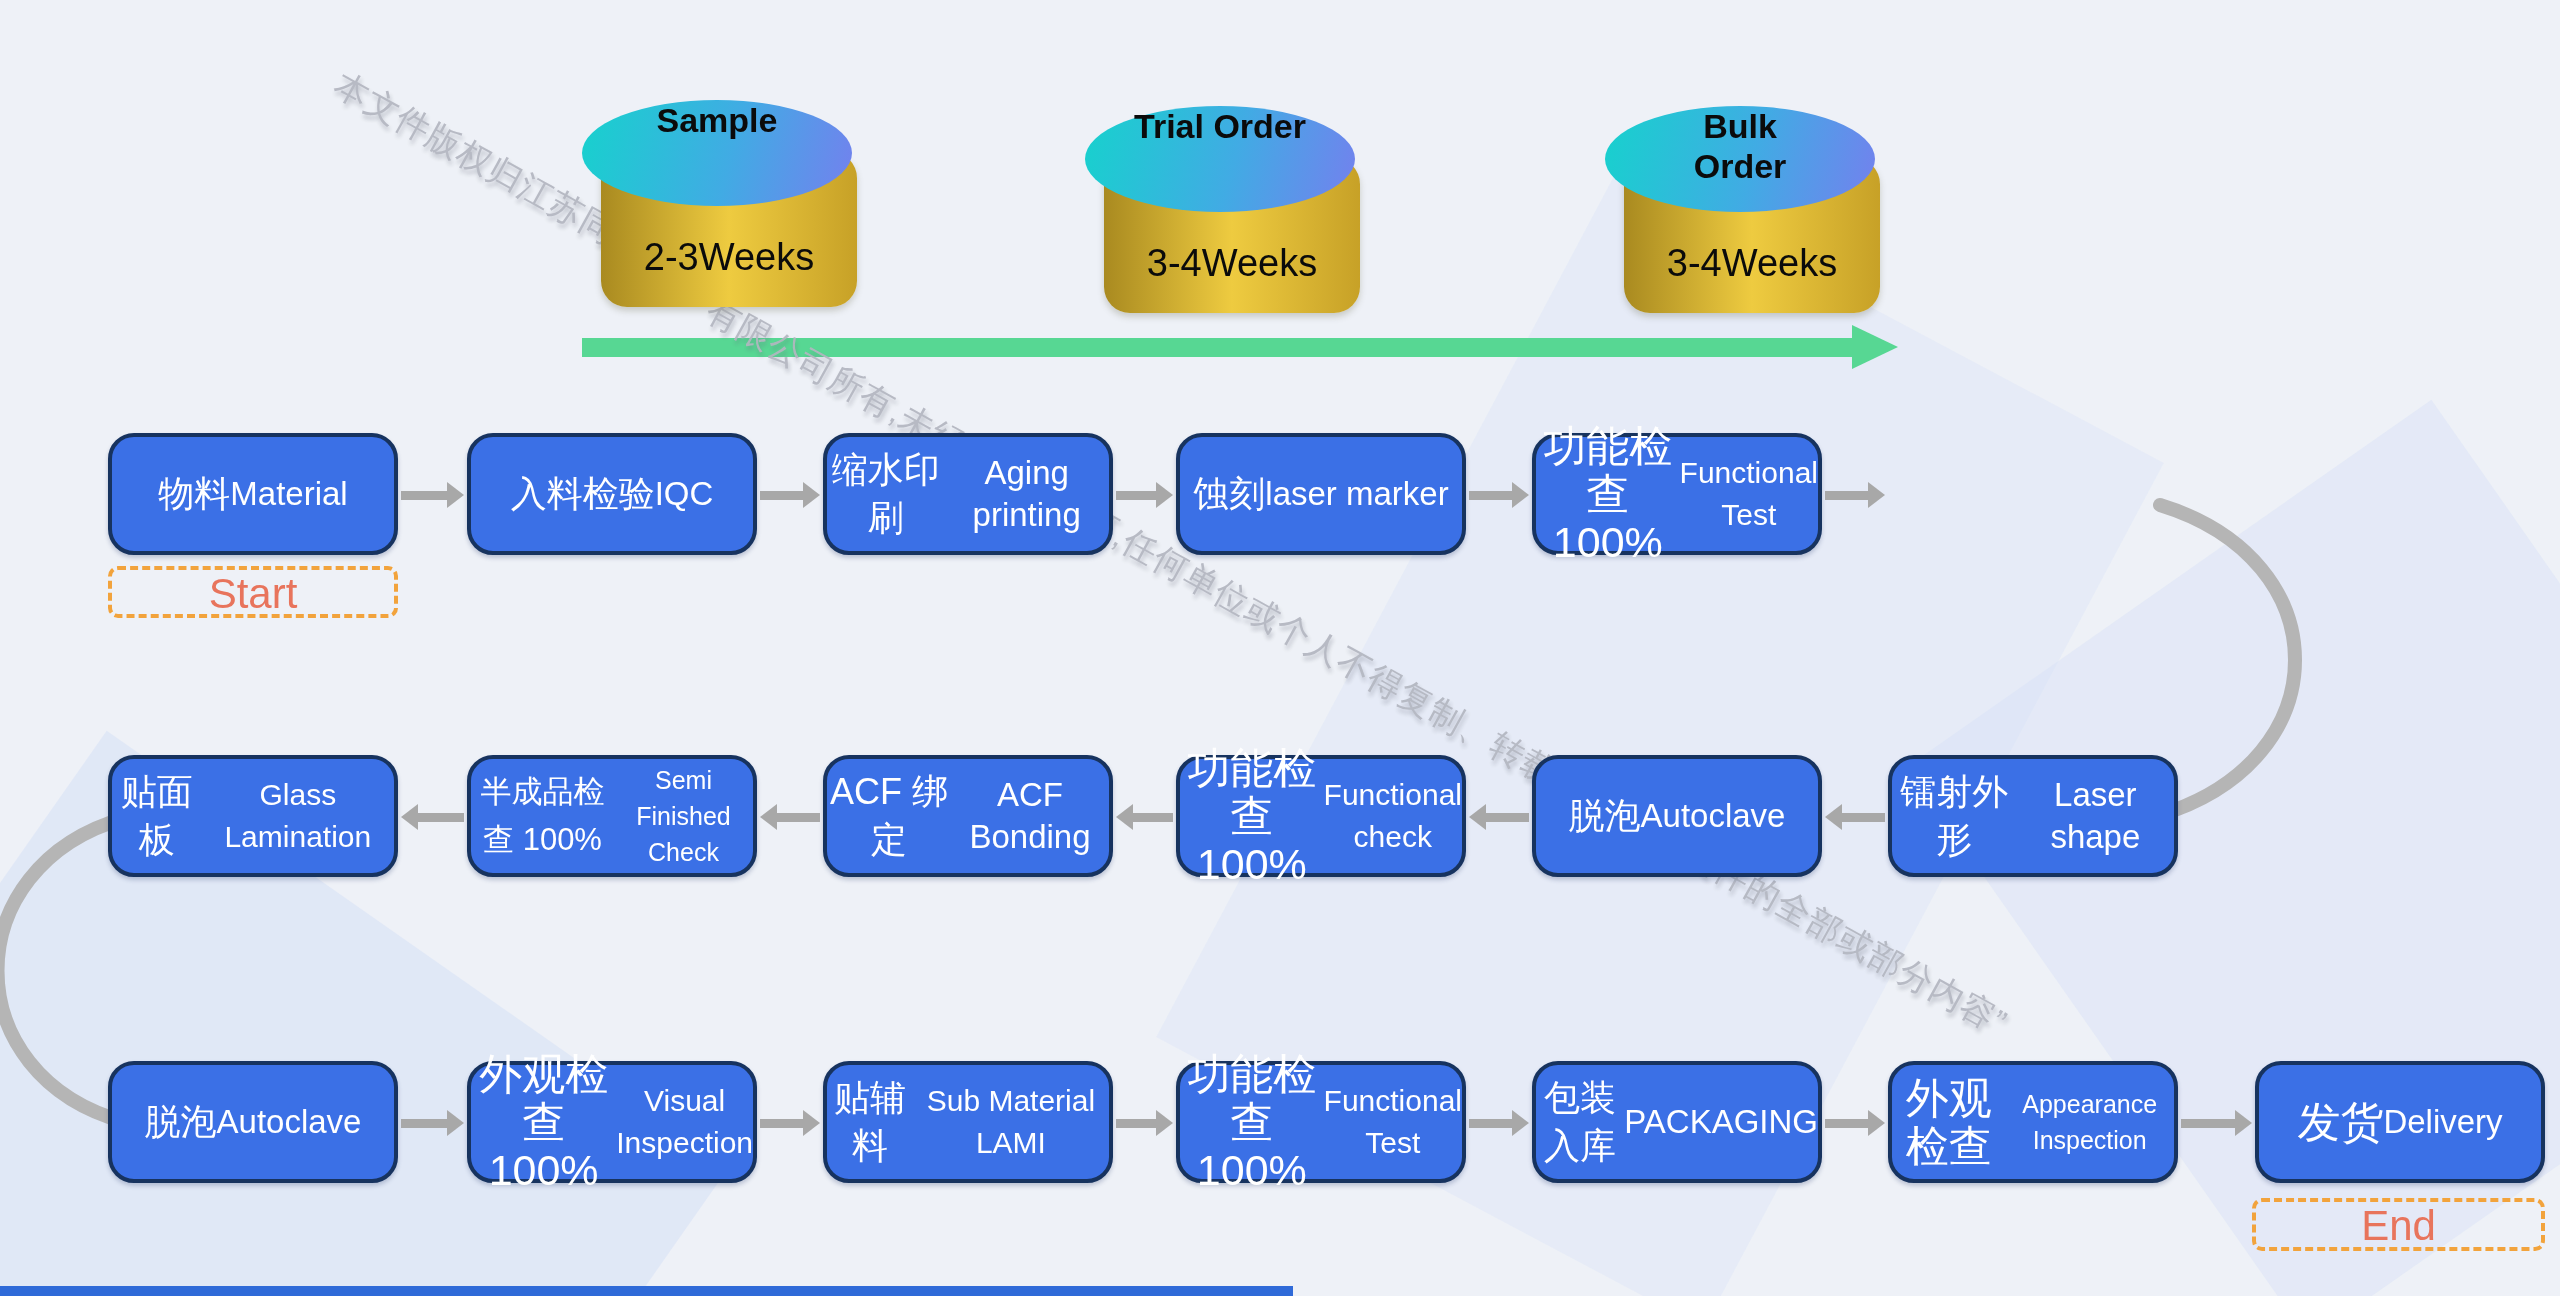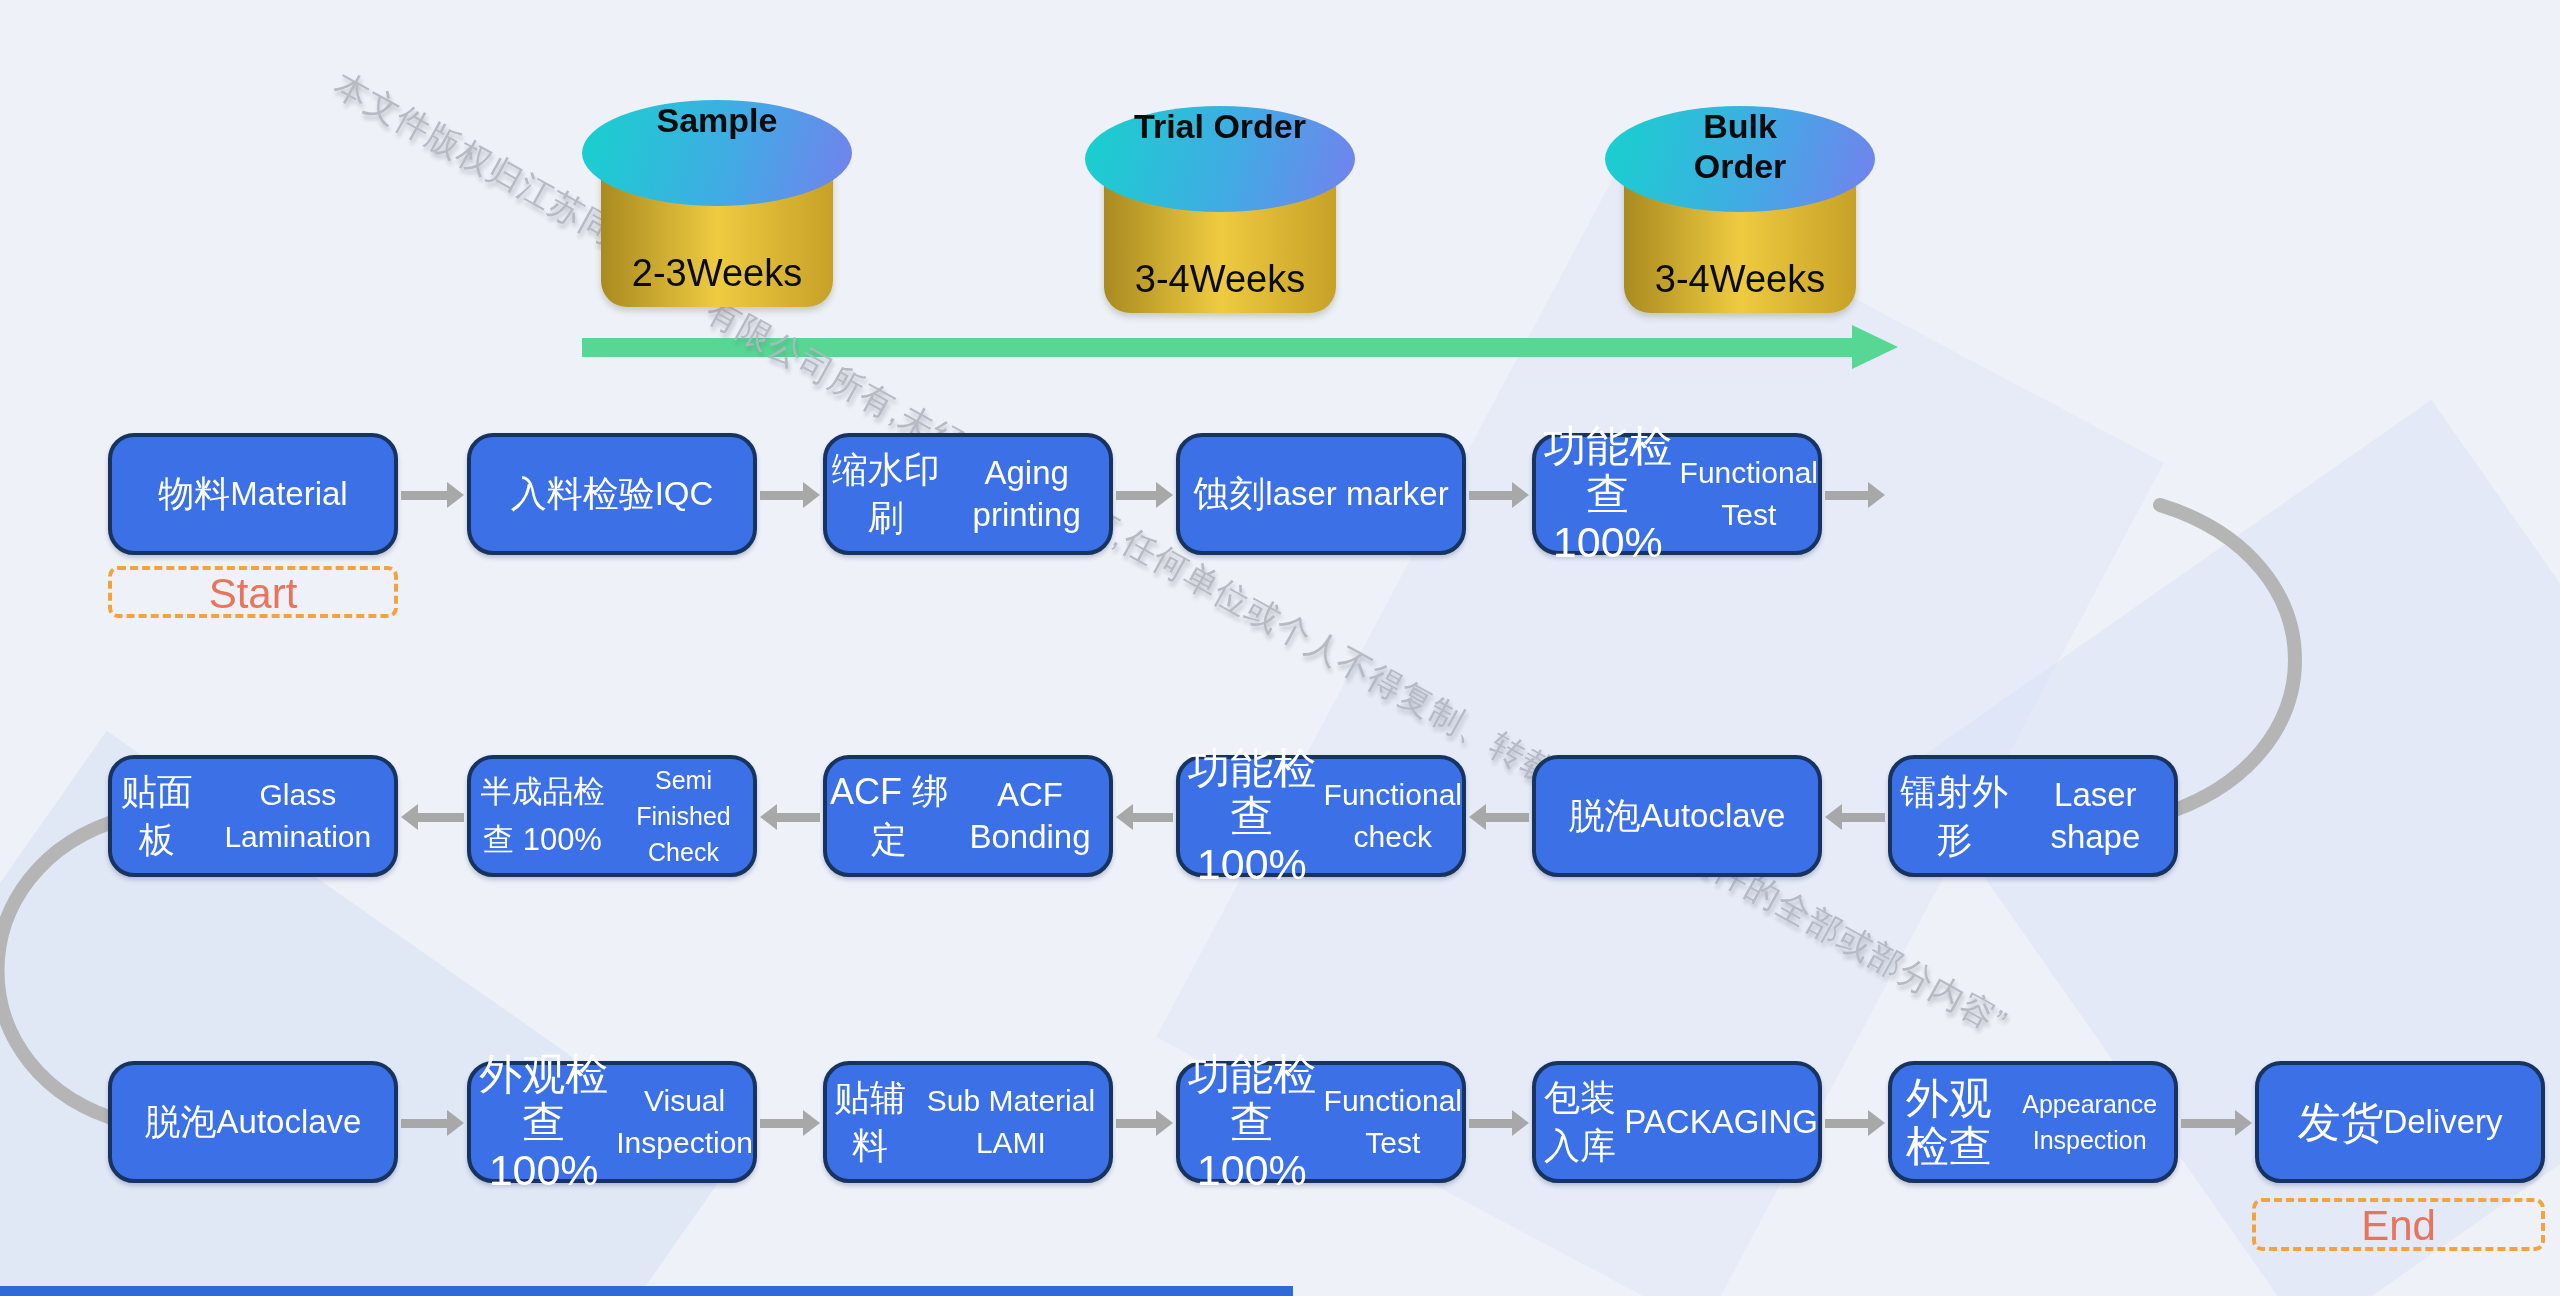--- a/index.html
+++ b/index.html
@@ -19,23 +19,23 @@
   .wm1{left:348px;top:62px;}
   .wm2{left:720px;top:288px;}
 
   
   .gbar{position:absolute;z-index:2;height:19px;background:var(--green-arrow,#57d793);}
   .ghead{position:absolute;z-index:2;width:0;height:0;border-top:22px solid transparent;
          border-bottom:22px solid transparent;border-left:46px solid var(--green-arrow,#57d793);}
 
   
   .cyl{position:absolute;z-index:4;width:270px;height:215px;}
-  .cyl-body{position:absolute;left:19px;top:52px;width:232px;height:155px;border-radius:26px;box-sizing:border-box;
+  .cyl-body{position:absolute;left:19px;top:52px;width:256px;height:155px;border-radius:26px;box-sizing:border-box;
             background:linear-gradient(90deg,var(--gold-1,#a98a20),var(--gold-2,#eecb40) 50%,var(--gold-3,#c7a127));
-            display:flex;align-items:flex-end;justify-content:center;padding-bottom:12px;
+            display:flex;align-items:flex-end;justify-content:center;padding-bottom:28px;
             box-shadow:0 4px 6px rgba(90,90,60,.25);}
   .cyl-top{position:absolute;left:0;top:0;width:270px;height:106px;border-radius:50%;
            background:linear-gradient(105deg,var(--ellipse-teal,#16d2cd),var(--ellipse-mid,#41abe4) 55%,var(--ellipse-purple,#7480ee));
            display:flex;justify-content:center;text-align:center;}
   .stage-label{font-weight:bold;font-size:34px;line-height:40px;color:var(--cylinder-text,#0b0b0b);width:175px;}
   .duration{font-size:38px;color:var(--cylinder-text,#0b0b0b);}
 
   
   .pbox{position:absolute;z-index:5;width:290px;height:122px;box-sizing:border-box;border-radius:26px;
         background:var(--box-fill,#3b70e6);border:4px solid var(--box-border,#17335f);

